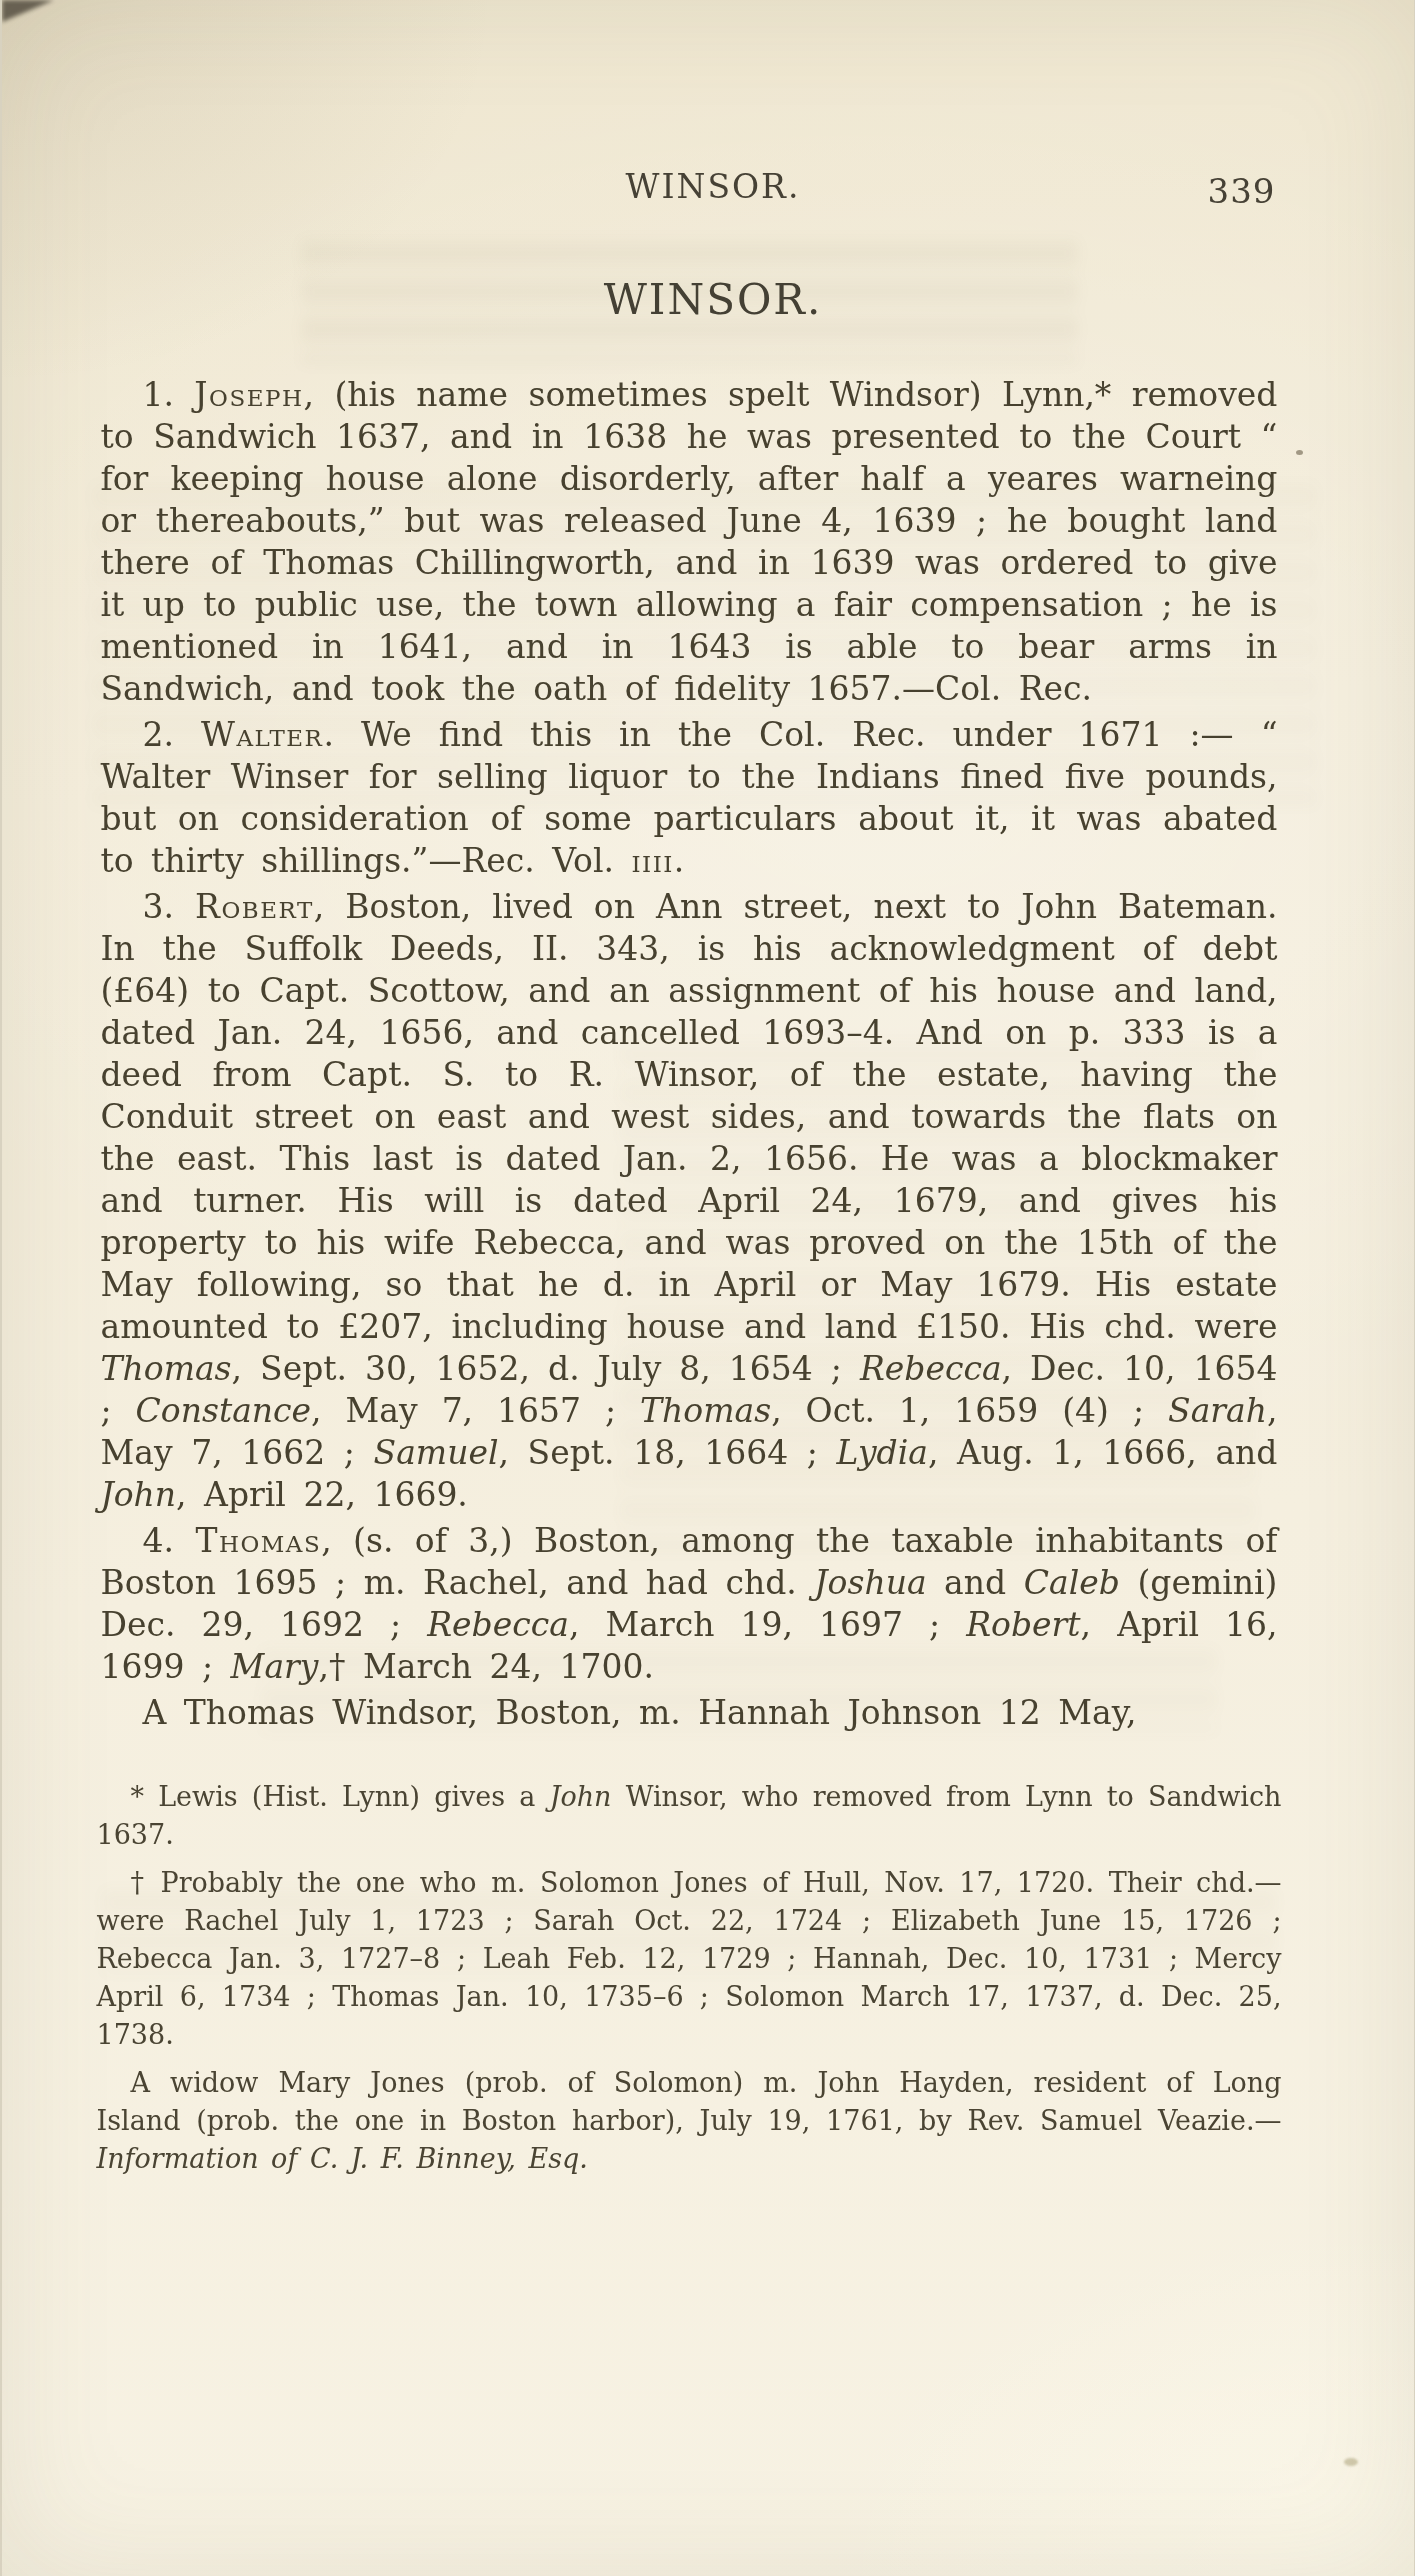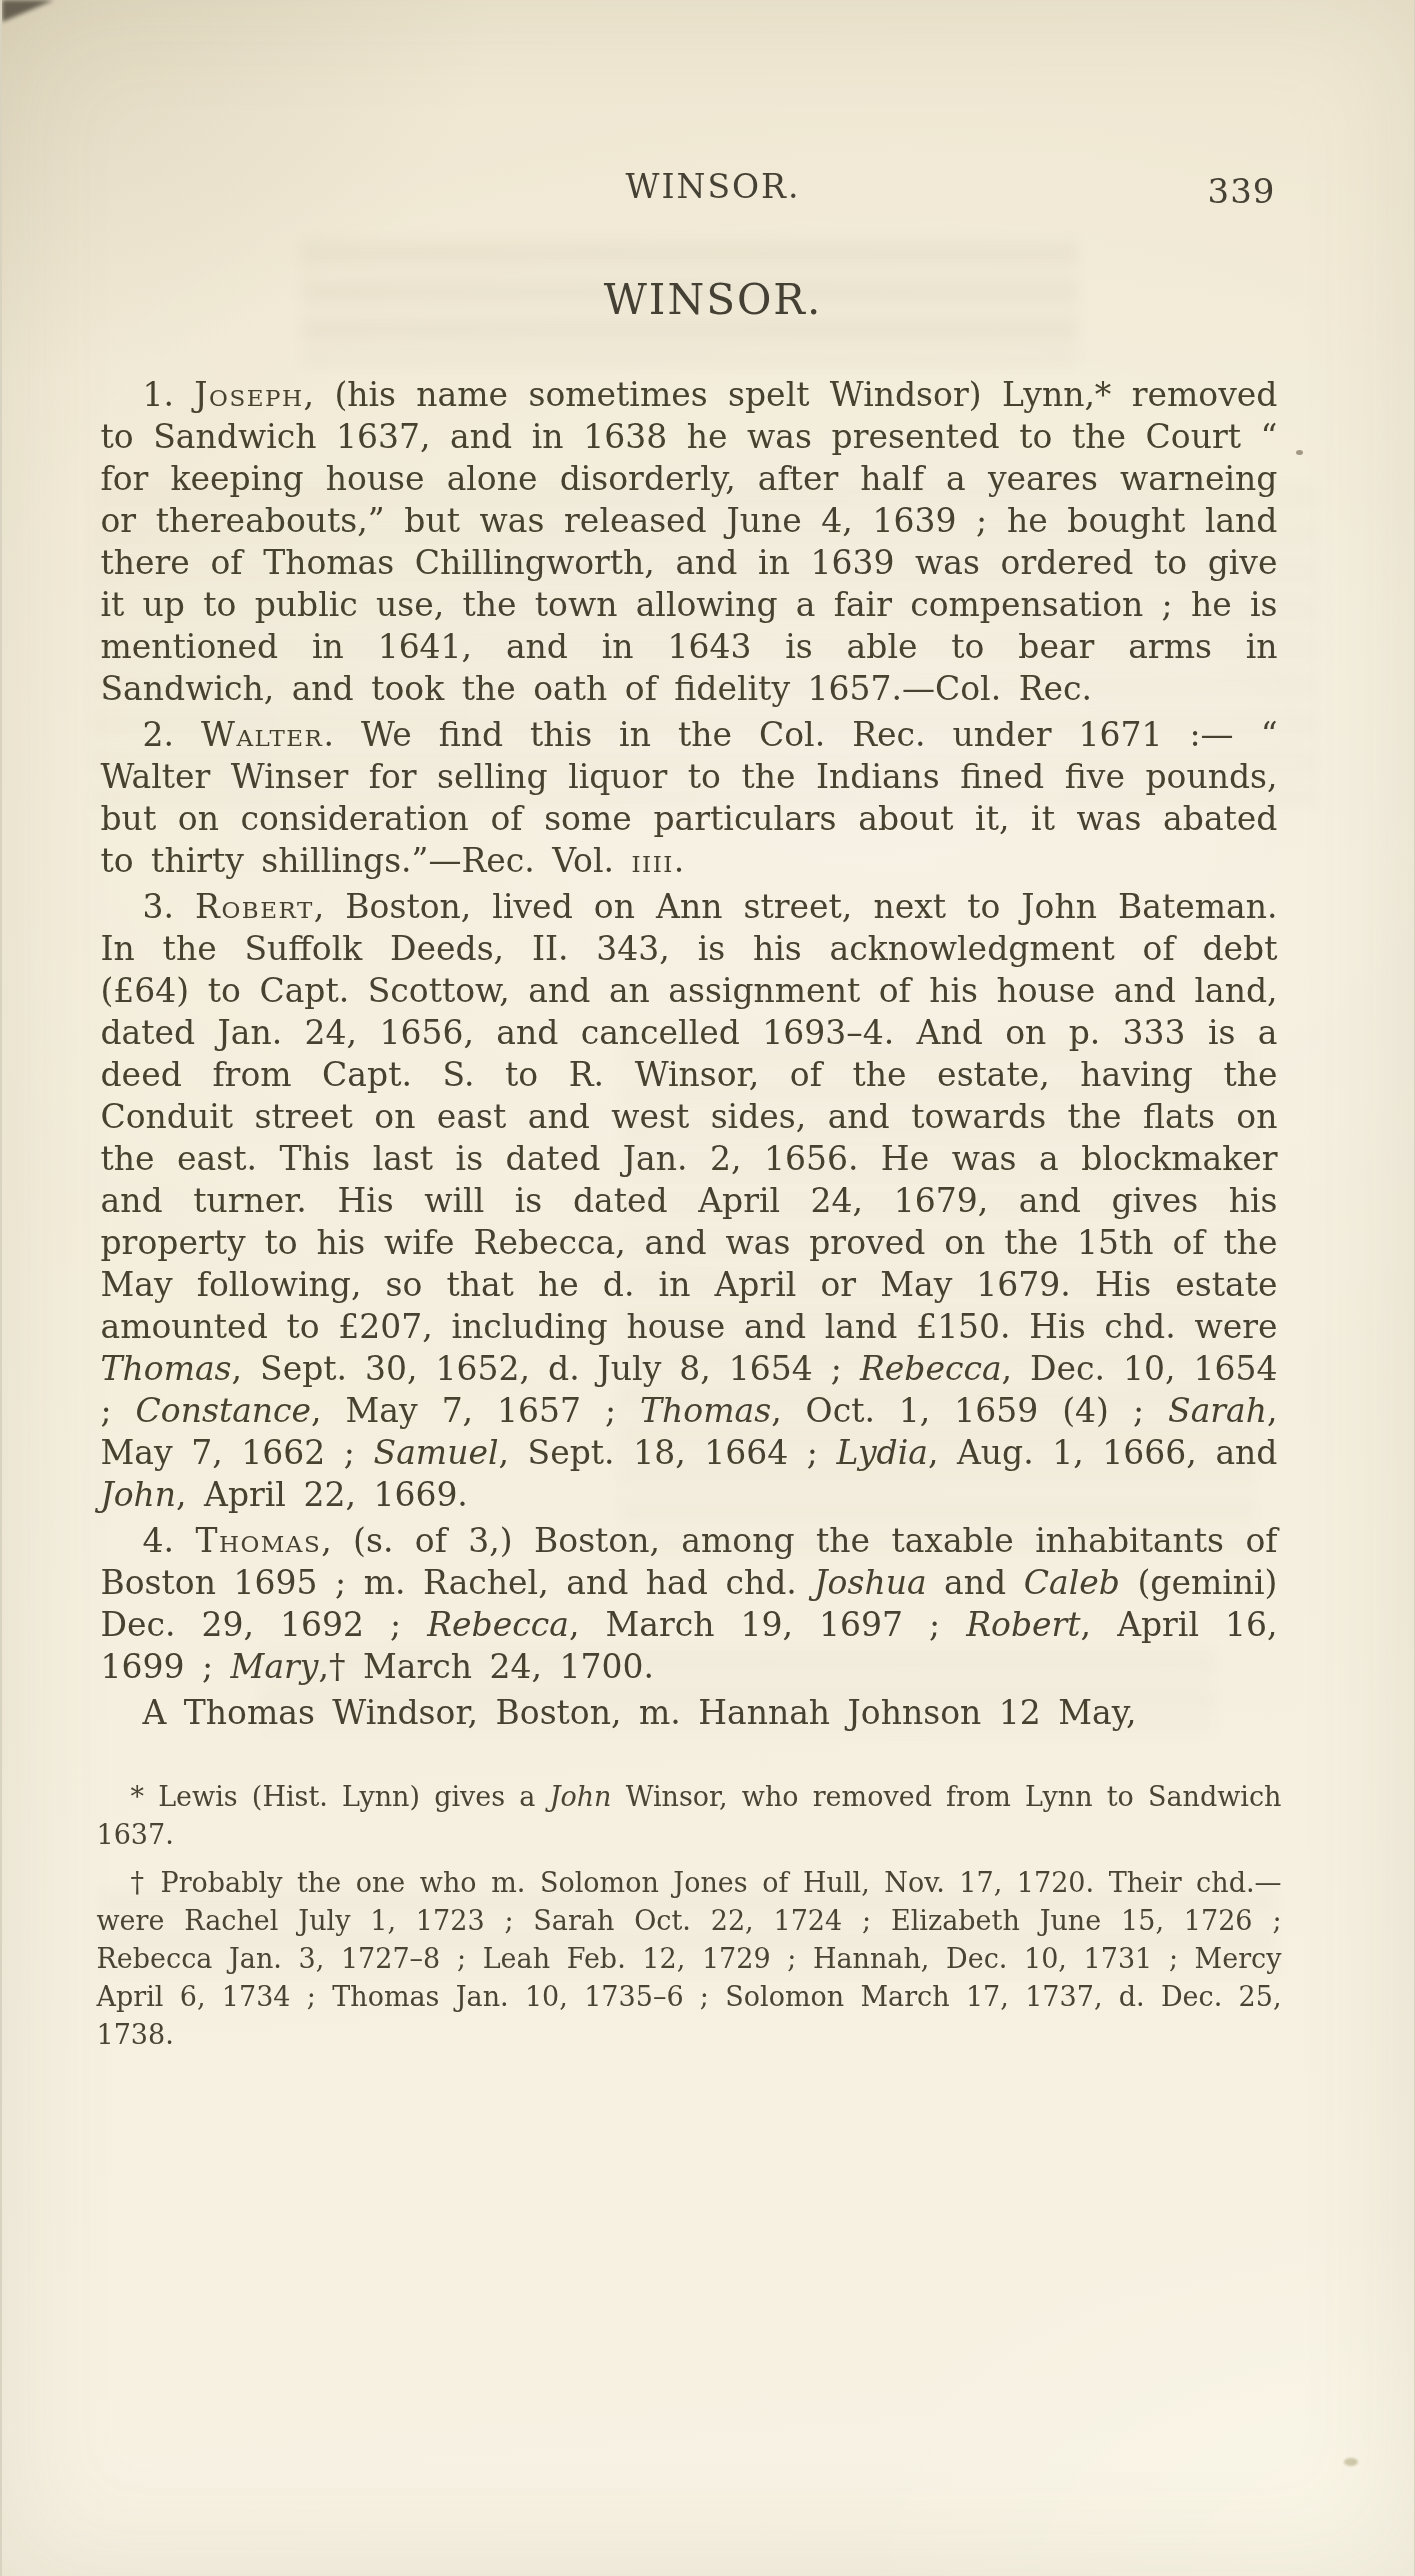--- a/index.html
+++ b/index.html
@@ -131,17 +131,18 @@
       <p class="body-para"><span>1. </span><span class="sc">Joseph</span><span>, (his name sometimes spelt Windsor) Lynn,* removed to Sandwich 1637, and in 1638 he was presented to the Court “ for keeping house alone disorderly, after half a yeares warneing or thereabouts,” but was released June 4, 1639 ; he bought land there of Thomas Chillingworth, and in 1639 was ordered to give it up to public use, the town allowing a fair compensation ; he is mentioned in 1641, and in 1643 is able to bear arms in Sandwich, and took the oath of fidelity 1657.—Col. Rec.</span></p>
       <p class="body-para"><span>2. </span><span class="sc">Walter</span><span>. We find this in the Col. Rec. under 1671 :— “ Walter Winser for selling liquor to the Indians fined five pounds, but on consideration of some particulars about it, it was abated to thirty shillings.”—Rec. Vol. </span><span class="sc">iiii</span><span>.</span></p>
       <p class="body-para"><span>3. </span><span class="sc">Robert</span><span>, Boston, lived on Ann street, next to John Bateman. In the Suffolk Deeds, II. 343, is his acknowledgment of debt (£64) to Capt. Scottow, and an assignment of his house and land, dated Jan. 24, 1656, and cancelled 1693–4. And on p. 333 is a deed from Capt. S. to R. Winsor, of the estate, having the Conduit street on east and west sides, and towards the flats on the east. This last is dated Jan. 2, 1656. He was a blockmaker and turner. His will is dated April 24, 1679, and gives his property to his wife Rebecca, and was proved on the 15th of the May following, so that he d. in April or May 1679. His estate amounted to £207, including house and land £150. His chd. were </span><span class="i">Thomas</span><span>, Sept. 30, 1652, d. July 8, 1654 ; </span><span class="i">Rebecca</span><span>, Dec. 10, 1654 ; </span><span class="i">Constance</span><span>, May 7, 1657 ; </span><span class="i">Thomas</span><span>, Oct. 1, 1659 (4) ; </span><span class="i">Sarah</span><span>, May 7, 1662 ; </span><span class="i">Samuel</span><span>, Sept. 18, 1664 ; </span><span class="i">Lydia</span><span>, Aug. 1, 1666, and </span><span class="i">John</span><span>, April 22, 1669.</span></p>
       <p class="body-para"><span>4. </span><span class="sc">Thomas</span><span>, (s. of 3,) Boston, among the taxable inhabitants of Boston 1695 ; m. Rachel, and had chd. </span><span class="i">Joshua</span><span> and </span><span class="i">Caleb</span><span> (gemini) Dec. 29, 1692 ; </span><span class="i">Rebecca</span><span>, March 19, 1697 ; </span><span class="i">Robert</span><span>, April 16, 1699 ; </span><span class="i">Mary</span><span>,† March 24, 1700.</span></p>
       <p class="body-para"><span>A Thomas Windsor, Boston, m. Hannah Johnson 12 May,</span></p>
     </div>
 
     <div class="footnotes">
       <p class="footnote"><span>* Lewis (Hist. Lynn) gives a </span><span class="i">John</span><span> Winsor, who removed from Lynn to Sandwich 1637.</span></p>
       <p class="footnote"><span>† Probably the one who m. Solomon Jones of Hull, Nov. 17, 1720. Their chd.— were Rachel July 1, 1723 ; Sarah Oct. 22, 1724 ; Elizabeth June 15, 1726 ; Rebecca Jan. 3, 1727–8 ; Leah Feb. 12, 1729 ; Hannah, Dec. 10, 1731 ; Mercy April 6, 1734 ; Thomas Jan. 10, 1735–6 ; Solomon March 17, 1737, d. Dec. 25, 1738.</span></p>
+      <p class="footnote"><span>A widow Mary Jones (prob. of Solomon) m. John Hayden, resident of Long Island (prob. the one in Boston harbor), July 19, 1761, by Rev. Samuel Veazie.—</span><span class="i">Information of C. J. F. Binney, Esq.</span></p>
     </div>
 
   </div>
 </div>
 
 
 </body></html>

